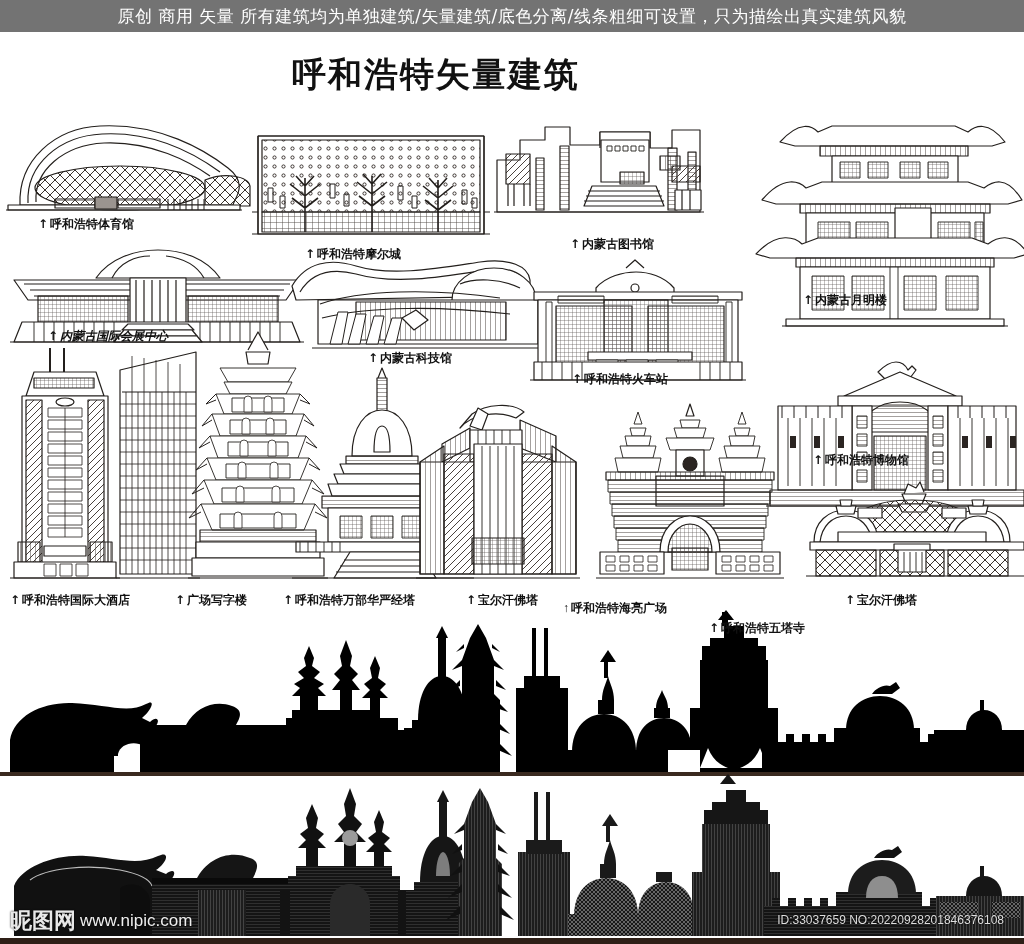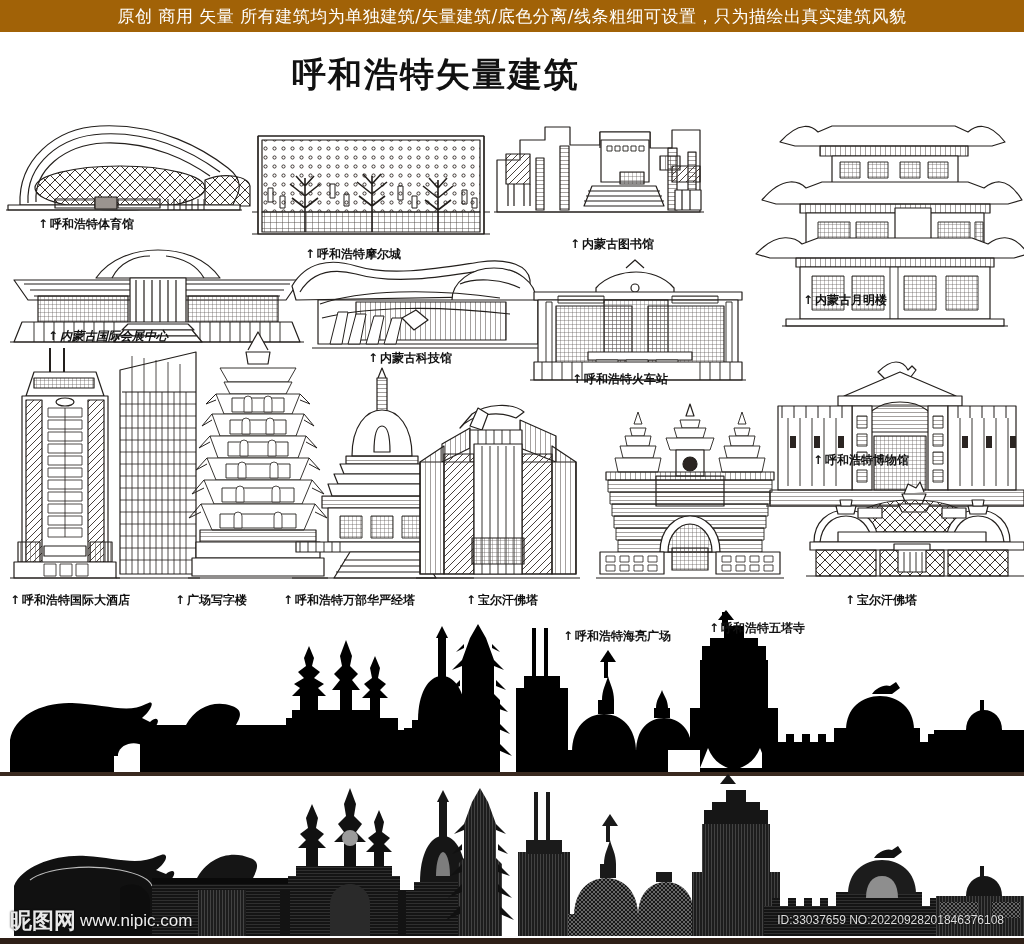--- a/index.html
+++ b/index.html
@@ -1,20 +1,20 @@
 <!DOCTYPE html>
 <html><head>
 <meta charset="utf-8">
 <style>
   html,body{margin:0;padding:0;background:#fff;}
   body{width:1024px;height:944px;position:relative;overflow:hidden;
        font-family:"Liberation Sans","DejaVu Sans",sans-serif;color:#111;}
 
   
-  .banner{position:absolute;left:0;top:0;width:1024px;height:32px;background:#a16207;
+  .banner{position:absolute;left:0;top:0;width:1024px;height:32px;background:#737373;
           display:flex;align-items:center;justify-content:center;}
   .banner-text{color:#fff;font-size:17px;letter-spacing:.5px;white-space:nowrap;
                font-family:"DejaVu Sans",sans-serif;font-weight:500;}
 
   
   .title{position:absolute;left:0;top:52px;width:872px;text-align:center;
          font-size:34px;font-weight:bold;letter-spacing:2px;color:#111;
          font-family:"DejaVu Sans",sans-serif;}
 
   
@@ -773,21 +773,21 @@
 </div>
 <div class="lbl" style="left:175px;top:592px;">
   <span class="arw">↑</span><span>广场写字楼</span>
 </div>
 <div class="lbl" style="left:283px;top:592px;">
   <span class="arw">↑</span><span>呼和浩特万部华严经塔</span>
 </div>
 <div class="lbl" style="left:466px;top:592px;">
   <span class="arw">↑</span><span>宝尔汗佛塔</span>
 </div>
-<div class="lbl" style="left:563px;top:628px;">
+<div class="lbl" style="left:563px;top:600px;font-family:Liberation Serif, serif;">
   <span class="arw">↑</span><span>呼和浩特海亮广场</span>
 </div>
 <div class="lbl" style="left:709px;top:620px;">
   <span class="arw">↑</span><span>呼和浩特五塔寺</span>
 </div>
 <div class="lbl" style="left:845px;top:592px;">
   <span class="arw">↑</span><span>宝尔汗佛塔</span>
 </div>
 
 <div class="wm-left">

